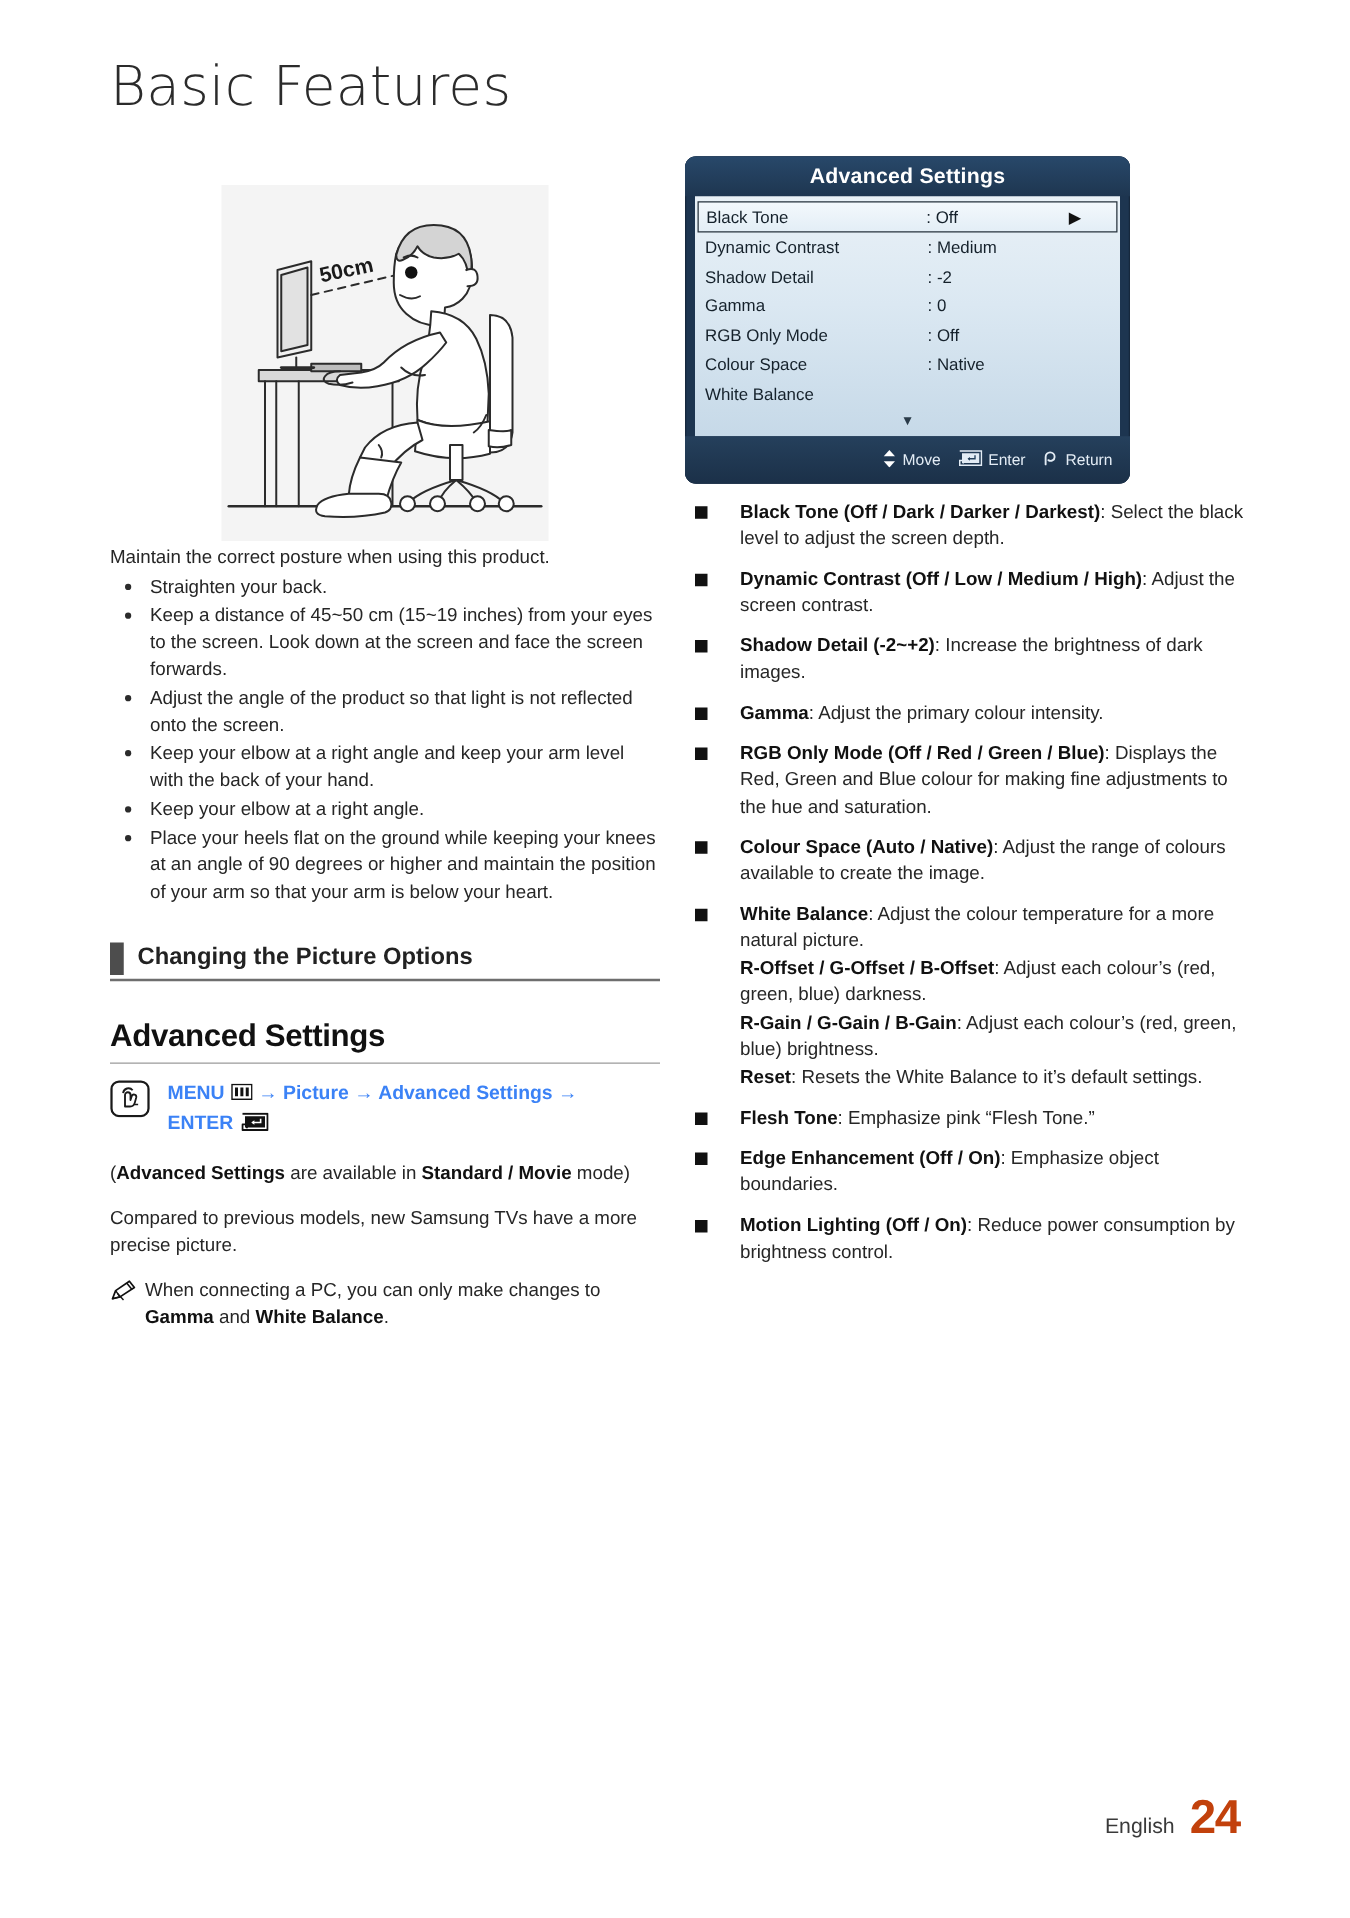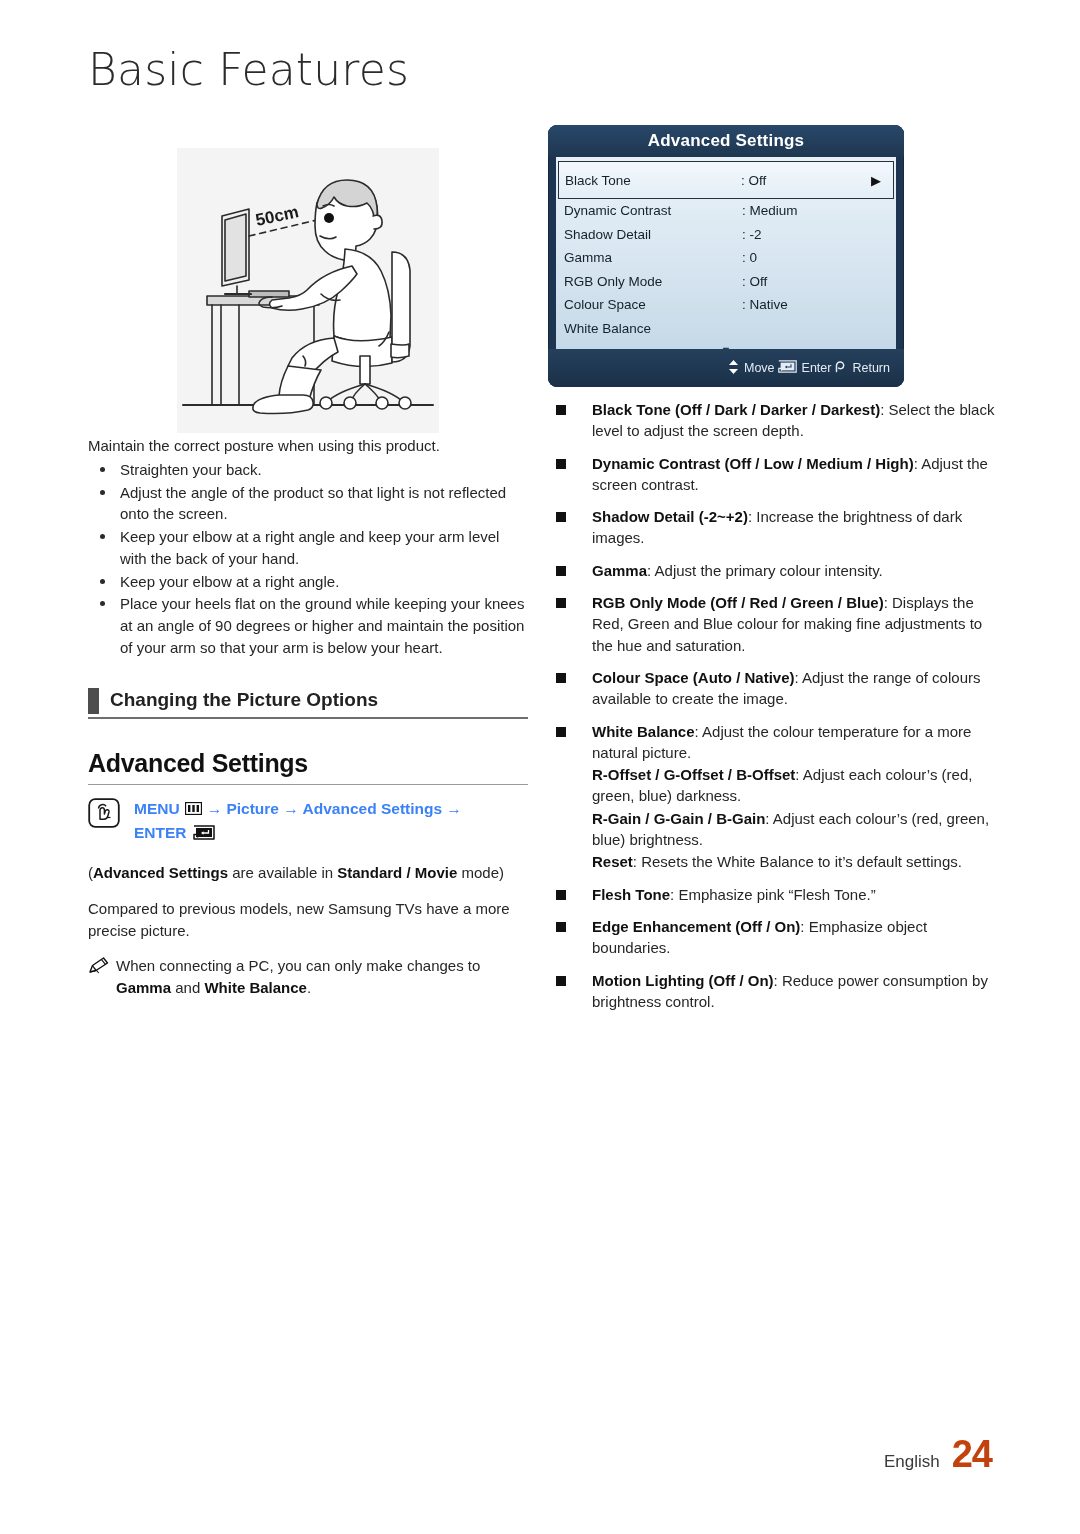--- a/index.html
+++ b/index.html
@@ -110,32 +110,32 @@
   .osd-row{
     height:23.5px; display:flex; align-items:center;
     padding:0 10px 0 8px; font-size:13.5px; color:#15212b;
   }
   .osd-row .lbl{ flex:0 0 178px; }
   .osd-row .val{ flex:1 1 auto; }
   .osd-row .arw{ flex:0 0 18px; text-align:center; font-size:13px; color:#111; }
   .osd-row.sel{
     border:1.5px solid #26323c;
     background:linear-gradient(#f3f8fc,#e3eef6);
-    height:38px; margin:0 2px;
-    padding:0 8px 0 6px;
+    height:25px; margin:0 2px;
+    padding:0 24px 0 6px;
   }
   .osd-row.sel .lbl{ flex:0 0 176px; }
   .osd-down{
     text-align:center; color:#2a3b49; font-size:11px; line-height:14px;
     margin-top:3px;
   }
   .osd-foot{
     position:absolute; left:0; right:0; bottom:0; height:38px;
     display:flex; align-items:center; justify-content:flex-end;
-    padding-right:14px; gap:3px;
+    padding-right:14px; gap:14px;
     color:#e3ecf5; font-size:12.5px;
     background:linear-gradient(#25405c,#1b3048);
   }
   .osd-foot .fitem{ display:flex; align-items:center; gap:5px; }
 
   
   ul.squares{ list-style:none; margin:12px 0 0 0; padding:0; }
   ul.squares > li{
     position:relative; padding-left:44px; margin-bottom:11px;
     font-size:15px; line-height:1.42; color:#262626;
@@ -235,20 +235,21 @@
         <text x="80" y="78" font-family="Liberation Sans, sans-serif" font-size="17" font-weight="bold" fill="#1a1a1a" transform="rotate(-12 80 78)">50cm</text>
       </svg>
     </div>
 
     <div class="body-text">
       <p>Maintain the correct posture when using this product.</p>
     </div>
 
     <ul class="dots">
       <li>Straighten your back.</li>
+      <li>Keep a distance of 45~50 cm (15~19 inches) from your eyes to the screen. Look down at the screen and face the screen forwards.</li>
       <li>Adjust the angle of the product so that light is not reflected onto the screen.</li>
       <li>Keep your elbow at a right angle and keep your arm level with the back of your hand.</li>
       <li>Keep your elbow at a right angle.</li>
       <li>Place your heels flat on the ground while keeping your knees at an angle of 90 degrees or higher and maintain the position of your arm so that your arm is below your heart.</li>
     </ul>
 
     <div class="sec-head">
       <span class="tab"></span>
       <span>Changing the Picture Options</span>
     </div>

